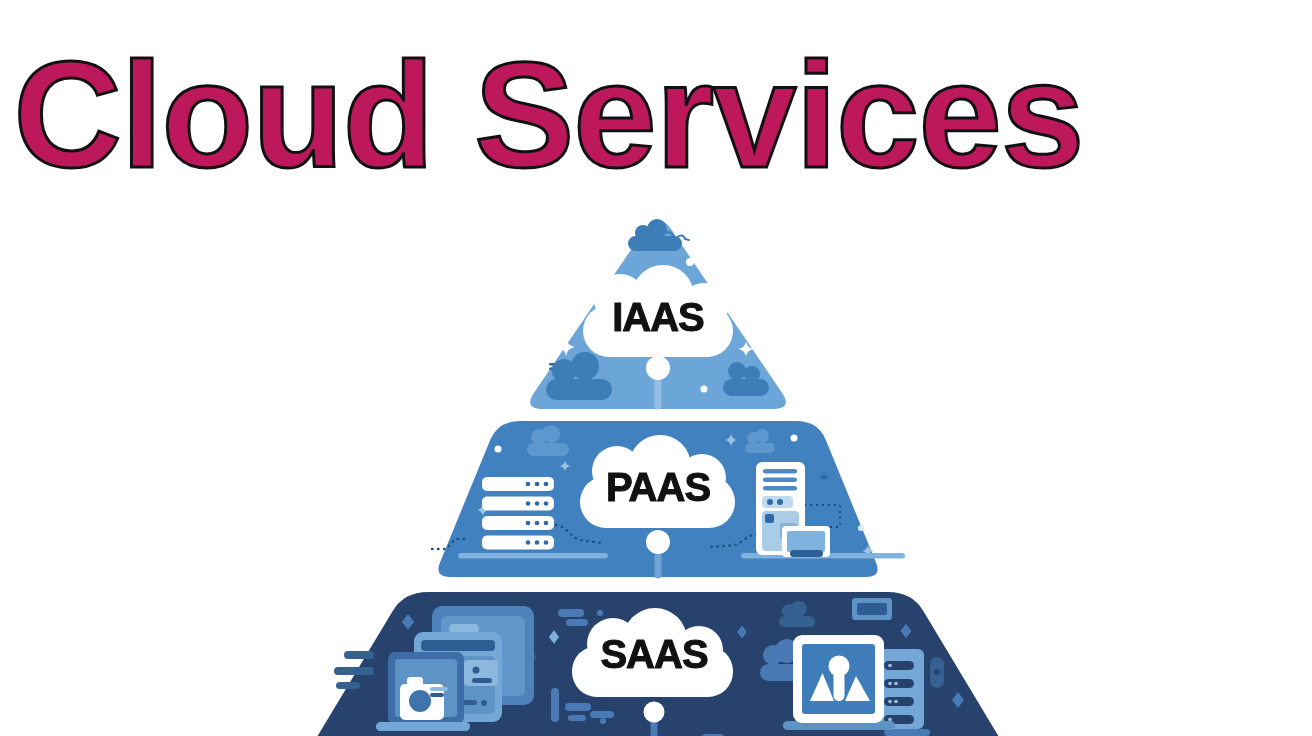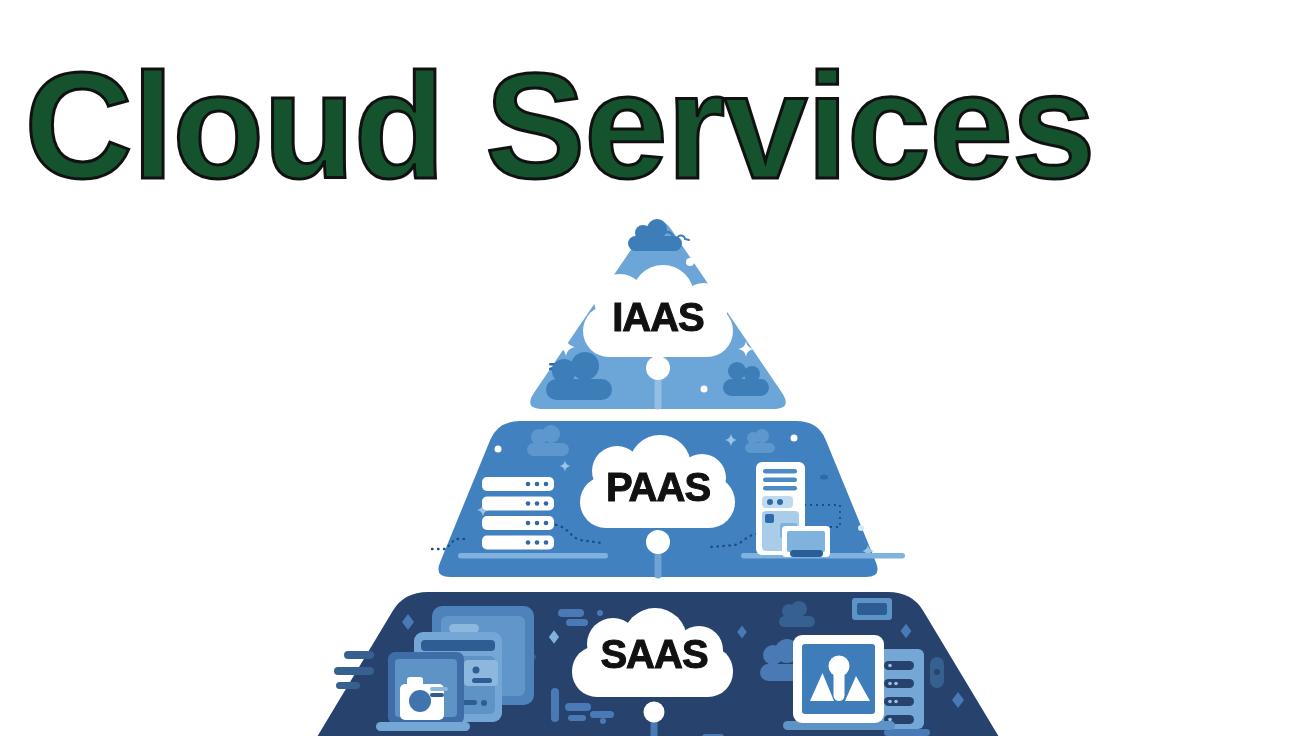--- a/index.html
+++ b/index.html
@@ -1,23 +1,23 @@
 <!DOCTYPE html>
 <html><head>
 <meta charset="utf-8">
 <style>
   html,body{margin:0;padding:0;}
   body{
     width:1312px;height:736px;position:relative;overflow:hidden;
     background:#ffffff;font-family:"Liberation Sans",sans-serif;
   }
   .page-title{
-    position:absolute;top:40px;left:0;width:1097px;margin:11px;
+    position:absolute;top:40px;left:0;width:1097px;margin:0;
     text-align:center;font-size:150px;line-height:1;font-weight:900;
-    letter-spacing:-1px;color:#14532d;-webkit-text-stroke:3px #111111;
+    letter-spacing:-1px;color:#be185d;-webkit-text-stroke:3px #111111;
     white-space:nowrap;
   }
   .pyramid-svg{position:absolute;left:0;top:0;}
   .tier-label{
     font-family:"Liberation Sans",sans-serif;font-weight:bold;
     letter-spacing:-1px;
   }
 </style>
 </head>
 <body>

